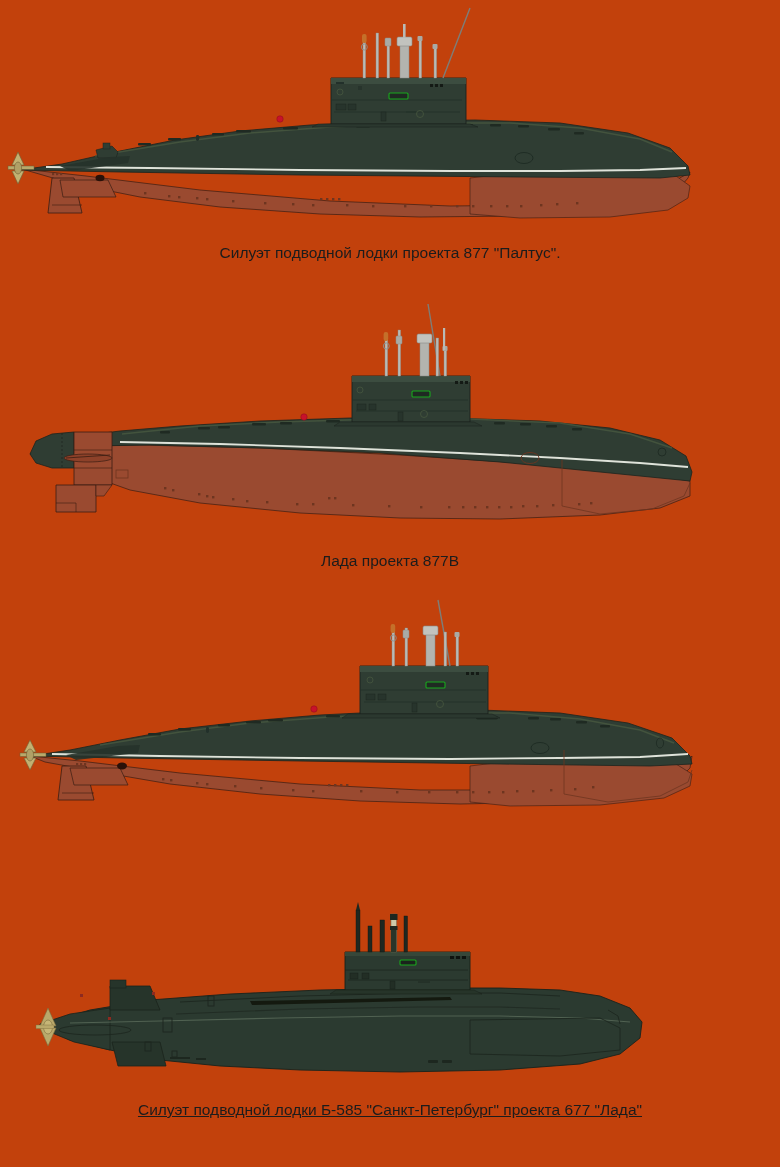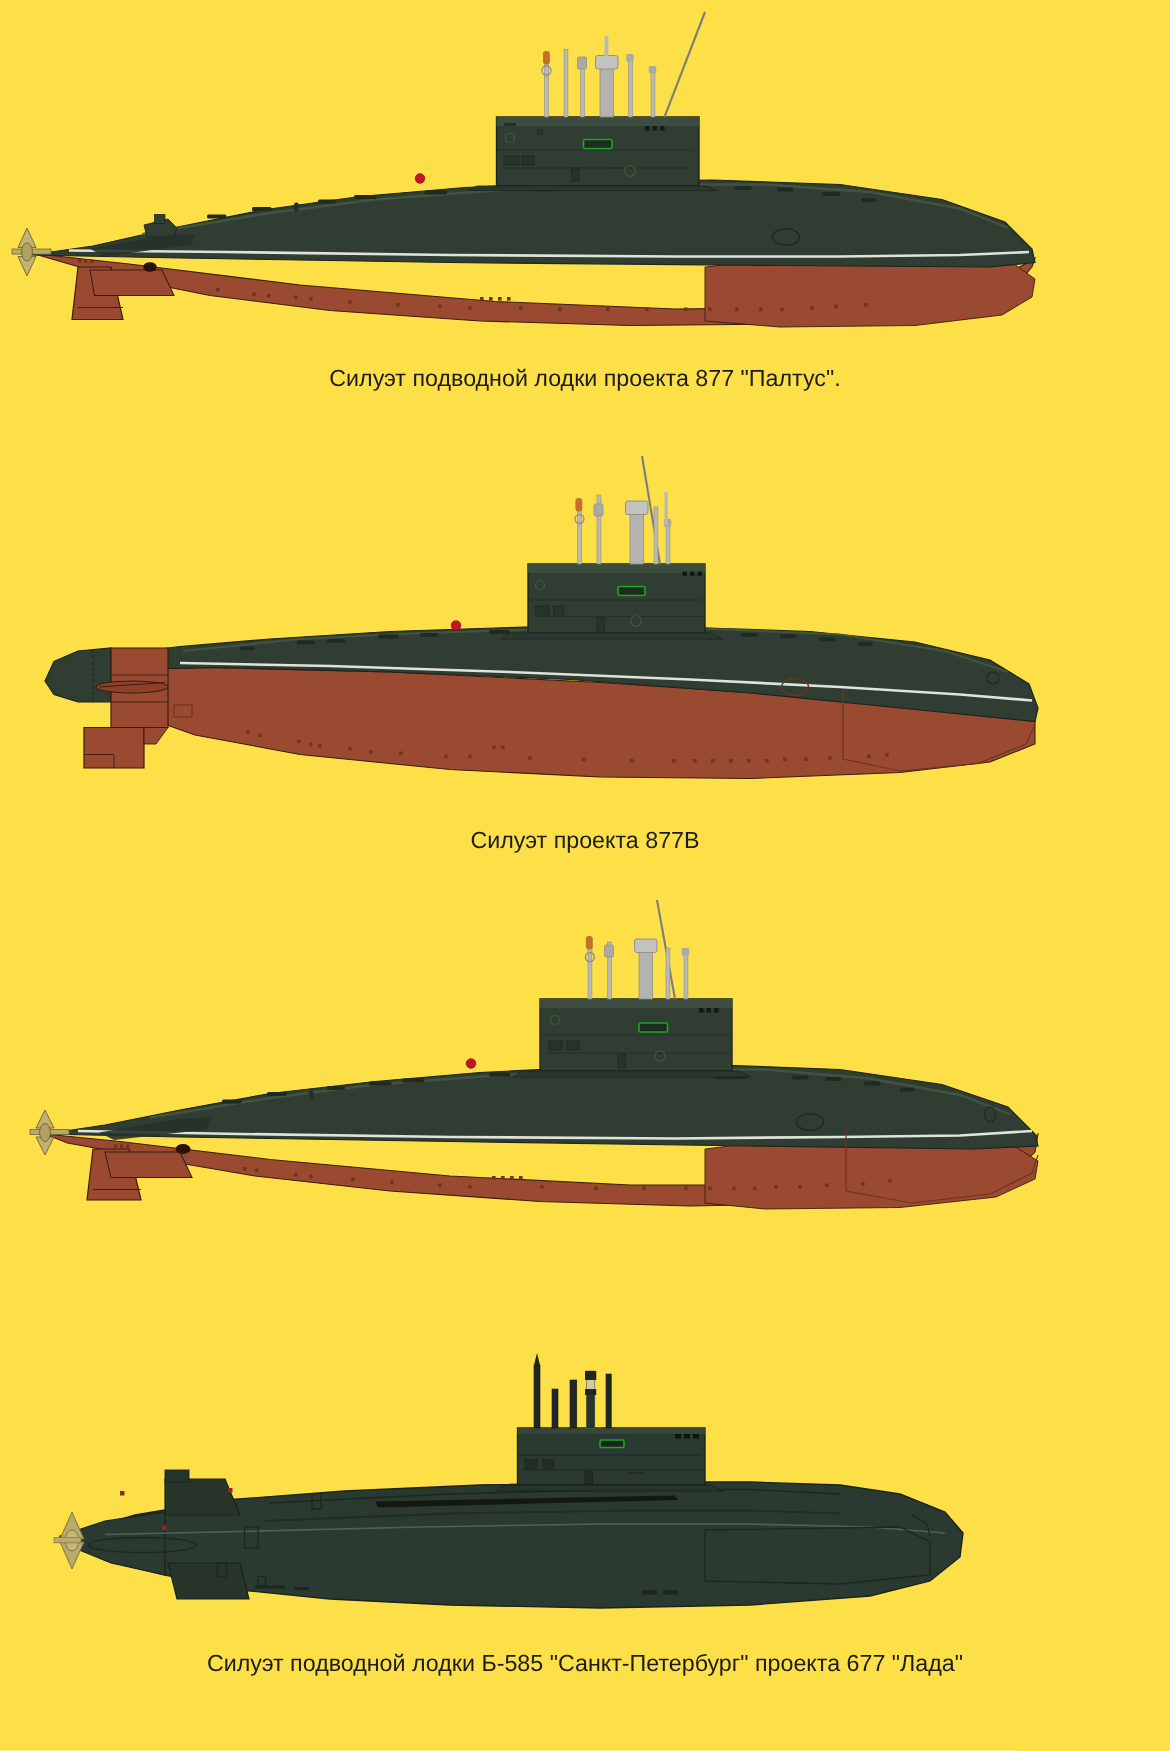--- a/index.html
+++ b/index.html
@@ -12,41 +12,41 @@
     width: 780px;
     height: 1167px;
     font-family: "Liberation Sans", "DejaVu Sans", sans-serif;
     color: #1a1a1a;
     overflow: hidden;
   }
   .page {
     position: relative;
     width: 780px;
     height: 1167px;
-    background: #fde047;
+    background: #c2410c;
   }
   .figure {
     position: relative;
     width: 780px;
   }
   .art {
     display: block;
     width: 780px;
   }
   .caption {
     font-size: 15.5px;
     line-height: 1.25;
     color: #1c1c1c;
     white-space: nowrap;
     font-family: "Liberation Sans", "DejaVu Sans", sans-serif;
   }
   .cap-1 { position: absolute; left: 0; top: 243px; width: 780px; text-align: center; }
   .cap-2 { position: absolute; left: 0; top: 551px; width: 780px; text-align: center; }
   .cap-3 { position: absolute; left: 0; top: 843px; width: 780px; text-align: center; }
-  .cap-4 { position: absolute; left: 0; top: 1100px; width: 780px; text-align: center; }
+  .cap-4 { position: absolute; left: 0; top: 1100px; width: 780px; text-align: center; text-decoration: underline; }
 
   .fig-1 { position: absolute; left: 0; top: 0px; }
   .fig-2 { position: absolute; left: 0; top: 300px; }
   .fig-3 { position: absolute; left: 0; top: 598px; }
   .fig-4 { position: absolute; left: 0; top: 890px; }
 </style>
 </head>
 <body>
 
 <div class="page">
@@ -302,21 +302,21 @@
         <rect x="420" y="42" width="9" height="34" fill="#b3b4af" stroke="#8a8b86" stroke-width="0.5"></rect>
         <rect x="417" y="34" width="15" height="9" rx="1.5" fill="#c2c3be" stroke="#8a8b86" stroke-width="0.6"></rect>
         <rect x="436" y="38" width="2.6" height="38" fill="#b9bab5" stroke="#8e8f8a" stroke-width="0.4"></rect>
         <rect x="444" y="50" width="2.6" height="26" fill="#b9bab5" stroke="#8e8f8a" stroke-width="0.4"></rect>
         <rect x="442.5" y="46" width="5" height="5" rx="1" fill="#a9aaa5"></rect>
         <rect x="443" y="28" width="2.2" height="22" fill="#b9bab5"></rect>
       </g>
     </svg>
   </div>
 
-  <div class="caption cap-2">Силуэт проекта 877В</div>
+  <div class="caption cap-2">Лада проекта 877В</div>
 
   <div class="figure fig-3">
     <svg class="art" viewBox="0 0 780 230" width="780" height="230" xmlns="http://www.w3.org/2000/svg">
 
       <path d="M30,158 L80,163 L180,175 L300,186 L420,192 L520,192 L600,186 L660,174 L690,160 L692,158
                L690,170 L676,184 L640,196 L560,204 L460,206 L360,203 L260,196 L170,186 L100,174 L45,164 Z" fill="#9a4a30" stroke="#3a1d12" stroke-width="0.7"></path>
       <path d="M536,160 L640,158 L676,166 L692,176 L690,188 L664,200 L600,207 L510,208 L470,204 L470,168 Z" fill="#9a4a30" stroke="#3a1d12" stroke-width="0.6"></path>
 
       <path d="M30,158 L70,152 L120,142 L180,131 L250,123 L320,117 L400,113 L480,112 L560,115 L628,125
                L672,140 L690,158 L692,166 L650,168 L500,166 L300,163 L120,160 Z" fill="#2f3d33" stroke="#1c241e" stroke-width="0.8"></path>

